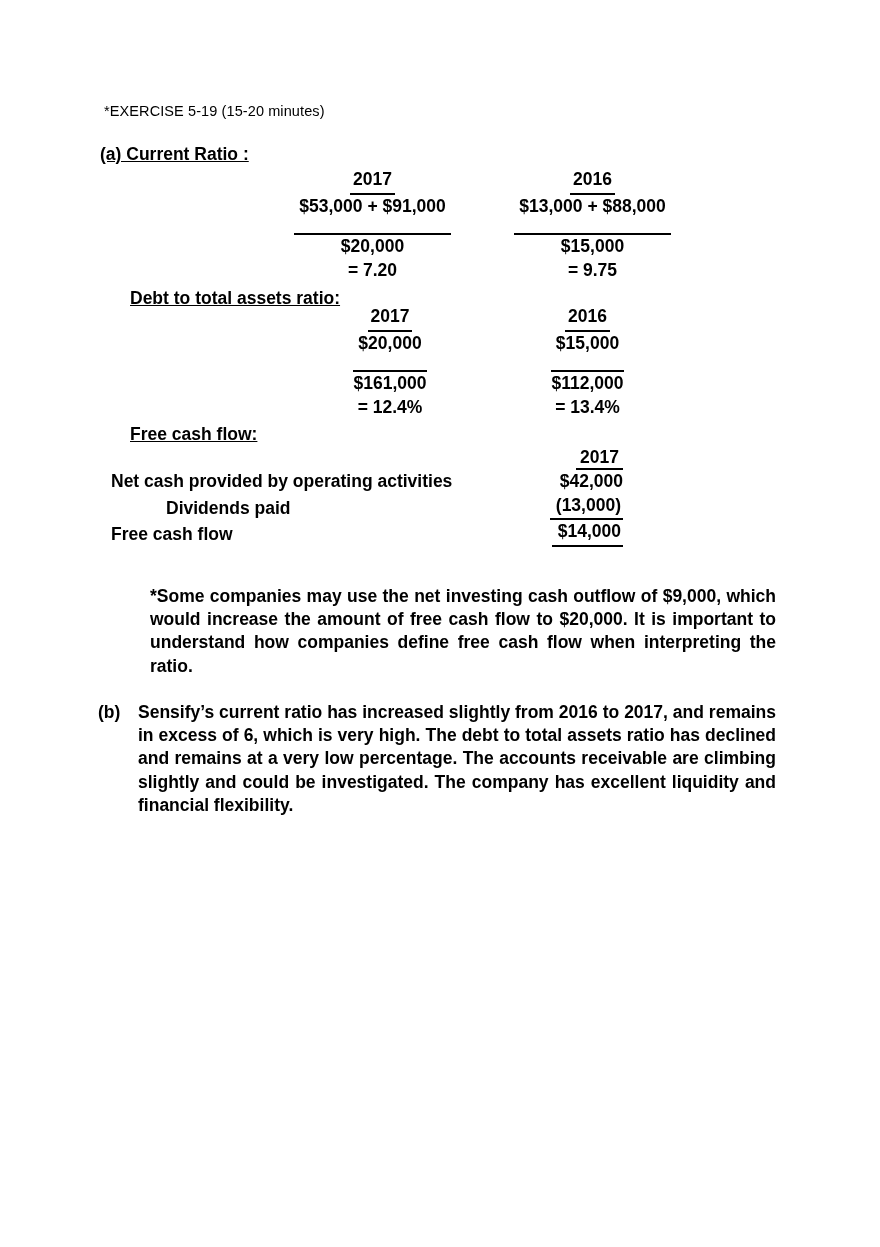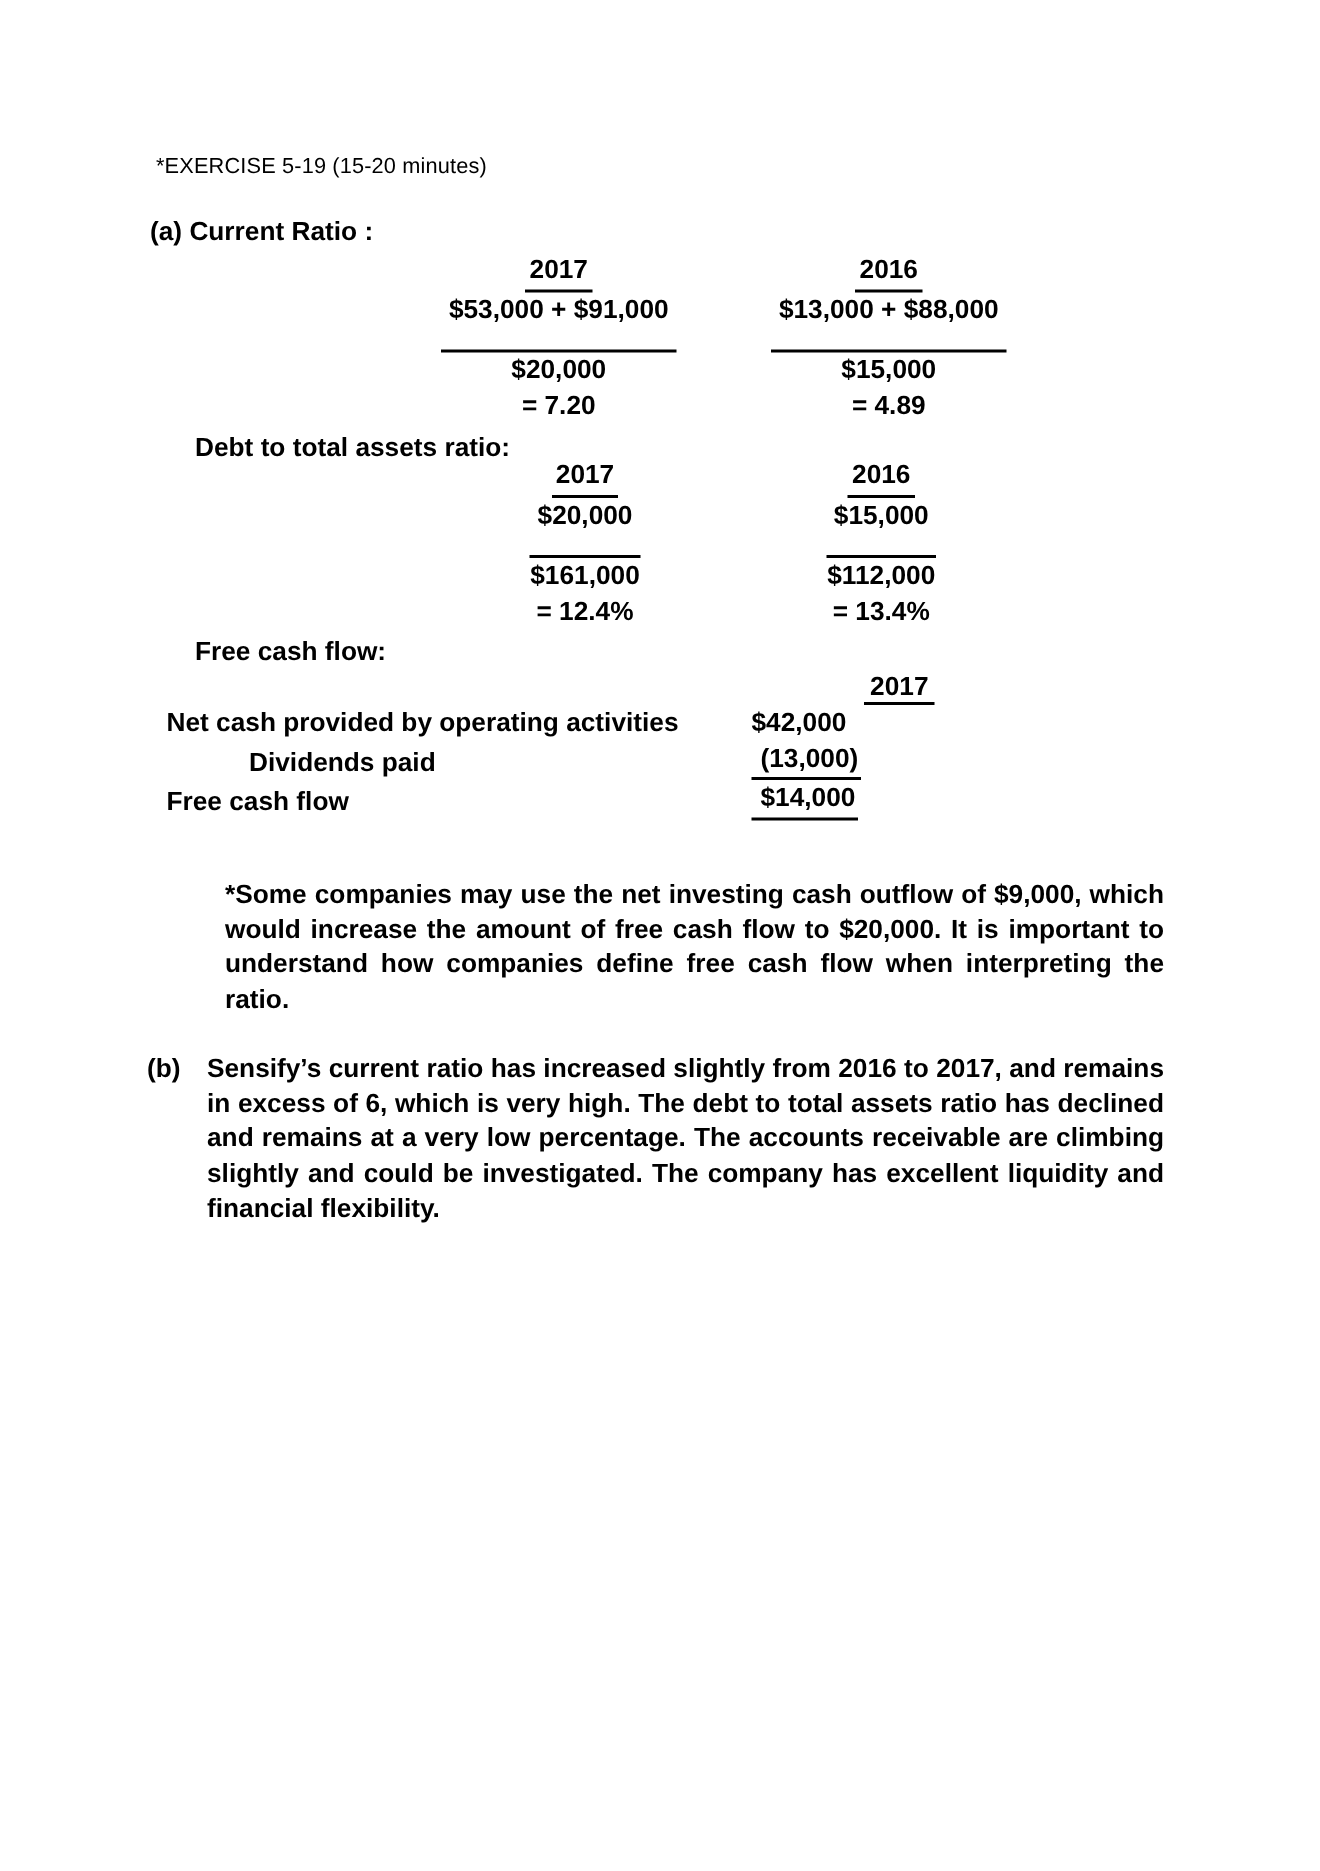--- a/index.html
+++ b/index.html
@@ -33,20 +33,21 @@
     letter-spacing: 0.1px;
     white-space: nowrap;
   }
 
   
   .heading {
     position: absolute;
     font-size: 17.5px;
     font-weight: bold;
     white-space: nowrap;
+    text-decoration: underline;
   }
   .heading-a      { left: 100px;  top: 144px; }
   .heading-debt   { left: 130px;  top: 288px; text-align: right; }
   .heading-fcf    { left: 130px;  top: 424px; }
 
   
   .ratio-block {
     position: absolute;
     display: flex;
     flex-direction: row;
@@ -84,21 +85,21 @@
     border-collapse: collapse;
   }
   .fcf-table td {
     padding: 0;
     line-height: 23.8px;
     vertical-align: bottom;
     white-space: nowrap;
   }
   .fcf-label   { text-align: left; margin-left: 28px; }
   .fcf-label.indent { padding-left: 55px !important; }
-  .fcf-amount  { width: 122px; }
+  .fcf-amount  { text-align: right; width: 122px; }
   .fcf-note    { text-align: left; width: 40px; padding-left: 8px !important; }
   .year-head   { text-align: right; }
   .year-head span {
     border-bottom: 2px solid #000;
     padding: 0 4px 1px 4px;
   }
   .amt-ul  { border-bottom: 2px solid #000; display: inline-block; padding: 0 2px 1px 6px; }
   .amt-total {
     border-bottom: 2px solid #000;
     display: inline-block;
@@ -155,21 +156,21 @@
       <div class="ratio-col c2017">
         <div class="line ul">2017</div>
         <div class="line ul-wide">$53,000 + $91,000</div>
         <div class="line">$20,000</div>
         <div class="line">= 7.20</div>
       </div>
       <div class="ratio-col c2016">
         <div class="line ul">2016</div>
         <div class="line ul-wide">$13,000 + $88,000</div>
         <div class="line">$15,000</div>
-        <div class="line">= 4.89</div>
+        <div class="line">= 9.75</div>
       </div>
     </div>
 
     <div class="heading heading-debt">Debt to total assets ratio:</div>
 
     <div class="ratio-block" id="debt-ratio-block">
       <div class="ratio-col c2017">
         <div class="line ul">2017</div>
         <div class="line ul-wide">$20,000</div>
         <div class="line">$161,000</div>

